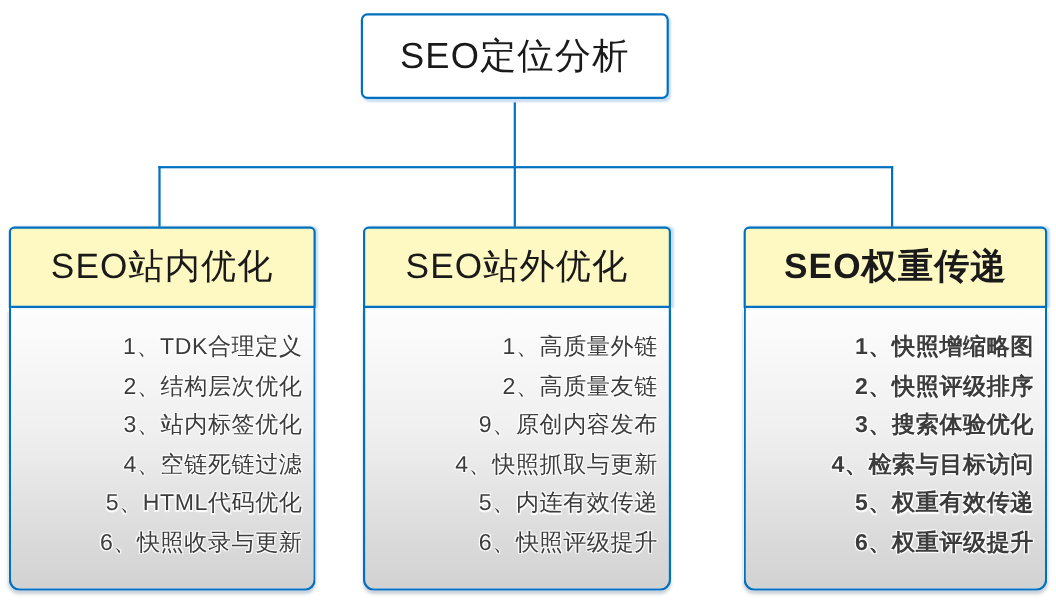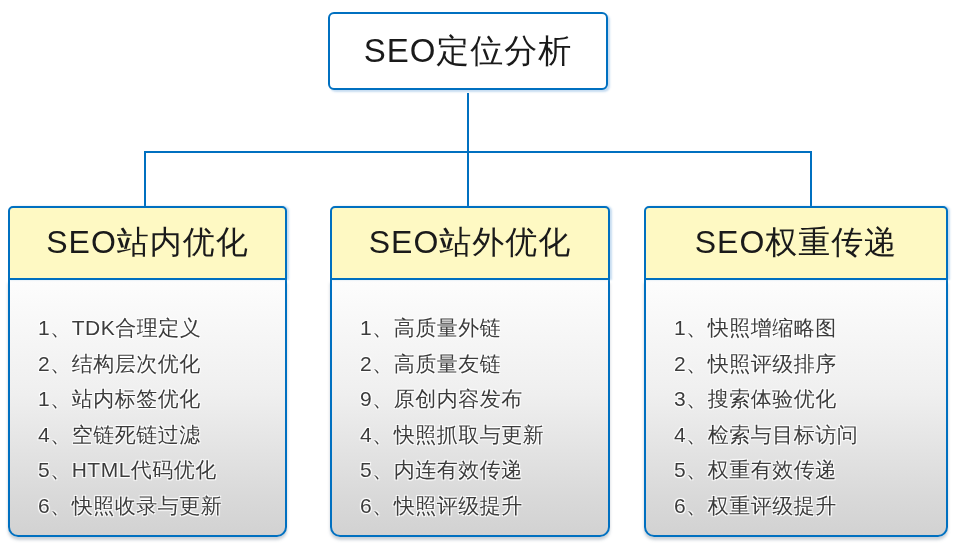--- a/index.html
+++ b/index.html
@@ -35,45 +35,46 @@
     font-size: 33px;
     color: #1a1a1a;
     letter-spacing: 1px;
     box-shadow: 2px 2px 2px rgba(130, 180, 225, 0.45);
   }
 
   
   .column { position: absolute; top: 206px; }
   .col-0 { left: 8px;   width: 279px; }
   .col-1 { left: 330px; width: 280px; }
-  .col-2 { left: 644px; width: 304px; }
+  .col-2 { left: 676px; width: 276px; font-weight: bold; }
 
   .col-header {
     height: 74px;
     background: #fef9c3;
     border: 2px solid #0070C0;
     border-radius: 5px 5px 0 0;
     display: flex; align-items: center; justify-content: center;
     font-size: 32px;
     color: #1a1a1a;
     letter-spacing: 1px;
     box-shadow: 2px 0 2px rgba(130, 180, 225, 0.45);
     position: relative;
     z-index: 2;
   }
   .col-list {
     height: 257px;
     border: 2px solid #0070C0;
     border-top: none;
     border-radius: 0 0 10px 10px;
     background: linear-gradient(180deg, #fdfdfd 0%, #efefef 45%, #d9d9d9 85%, #d2d2d2 100%);
-    padding: 30px 10px 0 28px;
+    padding: 18px 10px 0 28px;
     box-shadow: 0 3px 3px rgba(100, 120, 140, 0.35);
     position: relative;
     z-index: 1;
+    text-align: right;
   }
   .list-item {
     font-size: 21px;
     line-height: 35.5px;
     color: #3c3c3c;
     letter-spacing: 0.5px;
     white-space: nowrap;
     text-shadow: 1px 1px 1px #ffffff, -1px -1px 1px #ffffff,
                  1px -1px 1px #ffffff, -1px 1px 1px #ffffff;
   }
@@ -93,21 +94,21 @@
     <span>SEO定位分析</span>
   </div>
 
   <div class="column col-0">
     <div class="col-header">
       <span>SEO站内优化</span>
     </div>
     <div class="col-list">
       <div class="list-item">1、TDK合理定义</div>
       <div class="list-item">2、结构层次优化</div>
-      <div class="list-item">1、站内标签优化</div>
+      <div class="list-item">3、站内标签优化</div>
       <div class="list-item">4、空链死链过滤</div>
       <div class="list-item">5、HTML代码优化</div>
       <div class="list-item">6、快照收录与更新</div>
     </div>
   </div>
 
   <div class="column col-1">
     <div class="col-header">
       <span>SEO站外优化</span>
     </div>

